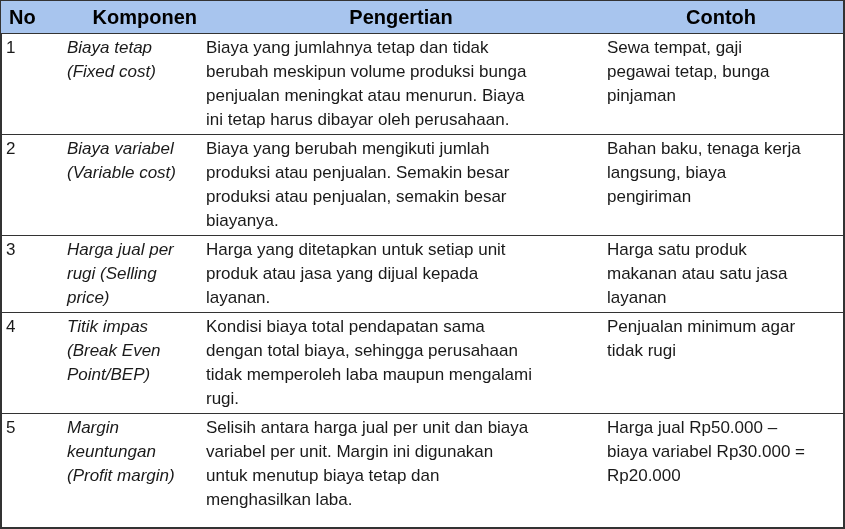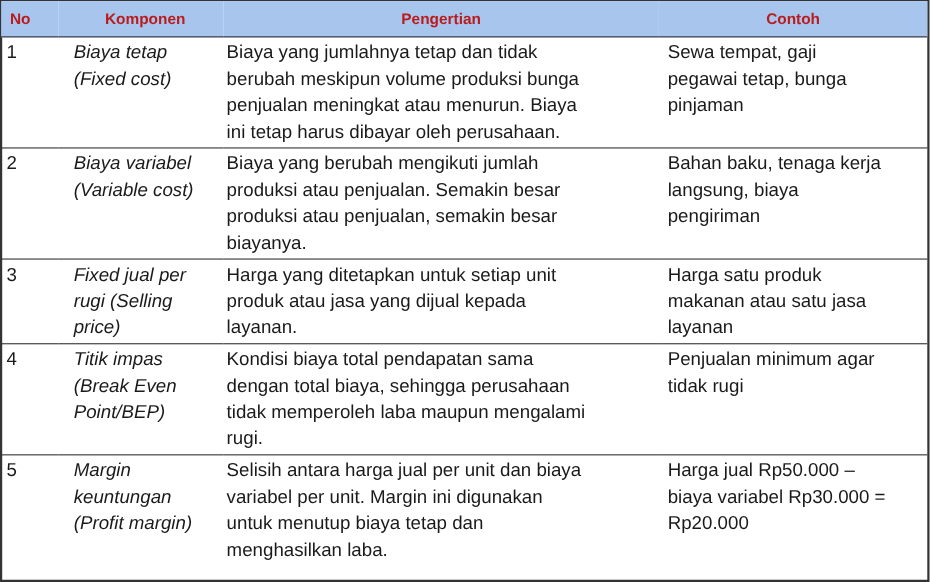--- a/index.html
+++ b/index.html
@@ -32,29 +32,29 @@
       top: 1px;
       width: 842px;
       border-collapse: collapse;
       table-layout: fixed;
       font-size: 17px;
       line-height: 24px;
     }
     th {
       background: #a8c5ee;
       font-weight: bold;
-      color: #b91c1c;
+      color: #000000;
       height: 32px;
       padding: 0 6px;
       border-bottom: 1px solid #333;
       text-align: center;
-      font-size: 14px;
+      font-size: 20px;
     }
     th.col-no { text-align: left; padding-left: 8px; }
-    th.col-komp { text-align: center; padding-left: 14px; }
+    th.col-komp { text-align: right; padding-left: 14px; }
     td {
       vertical-align: top;
       padding: 2px 6px 2px 6px;
       border-bottom: 1px solid #333;
     }
     td.col-no { padding-left: 5px; }
     td.col-komp { padding-left: 14px; white-space: nowrap; font-style: italic; }
     td.col-peng { padding-left: 3px; margin-top: 17px; }
     td.col-contoh { padding-left: 8px; margin-left: 46px; }
     col.c-no { width: 52px; }
@@ -124,21 +124,21 @@
       <td class="col-contoh">
         <span class="line">Bahan baku, tenaga kerja</span>
         <span class="line">langsung, biaya</span>
         <span class="line">pengiriman</span>
       </td>
     </tr>
 
     <tr class="r3">
       <td class="col-no">3</td>
       <td class="col-komp">
-        <span class="line">Fixed jual per</span>
+        <span class="line">Harga jual per</span>
         <span class="line">rugi (Selling</span>
         <span class="line">price)</span>
       </td>
       <td class="col-peng">
         <span class="line">Harga yang ditetapkan untuk setiap unit</span>
         <span class="line">produk atau jasa yang dijual kepada</span>
         <span class="line">layanan.</span>
       </td>
       <td class="col-contoh">
         <span class="line">Harga satu produk</span>

